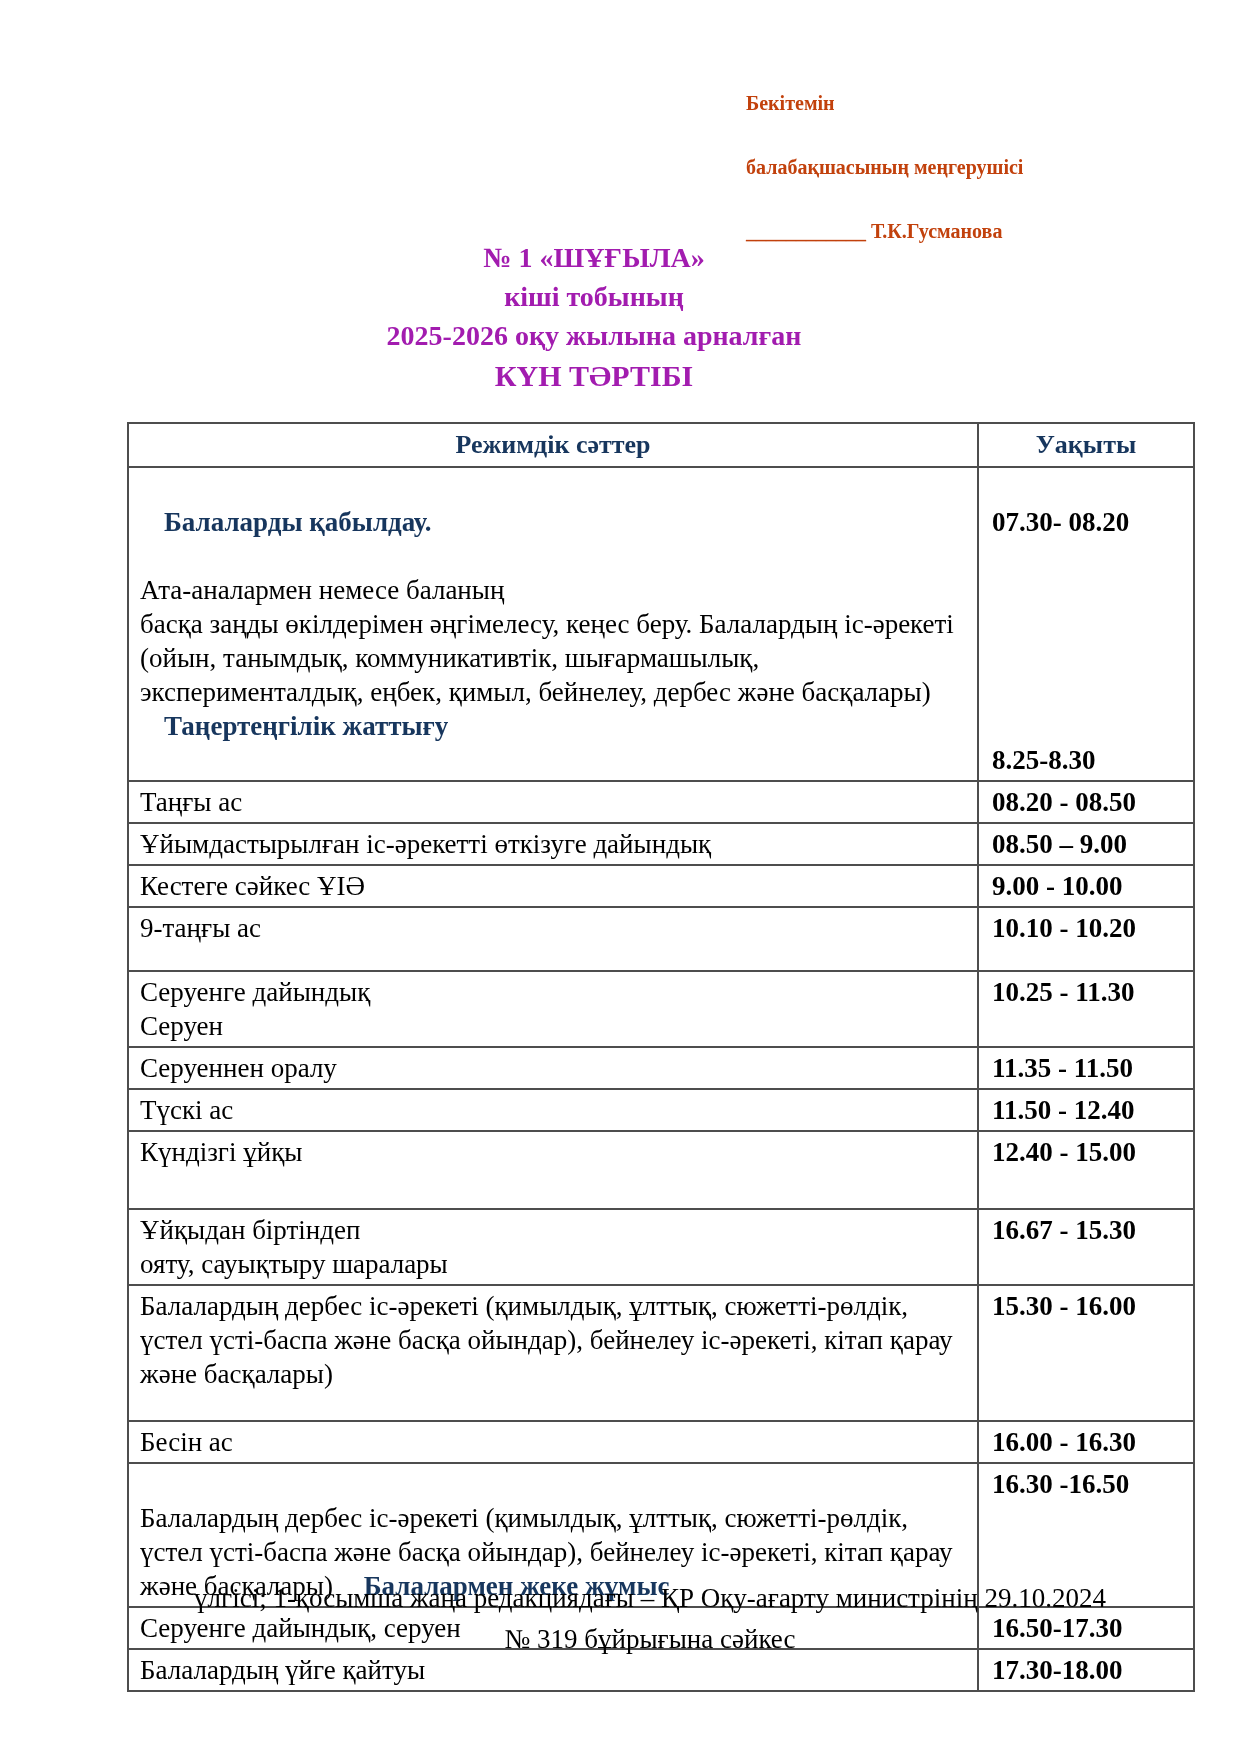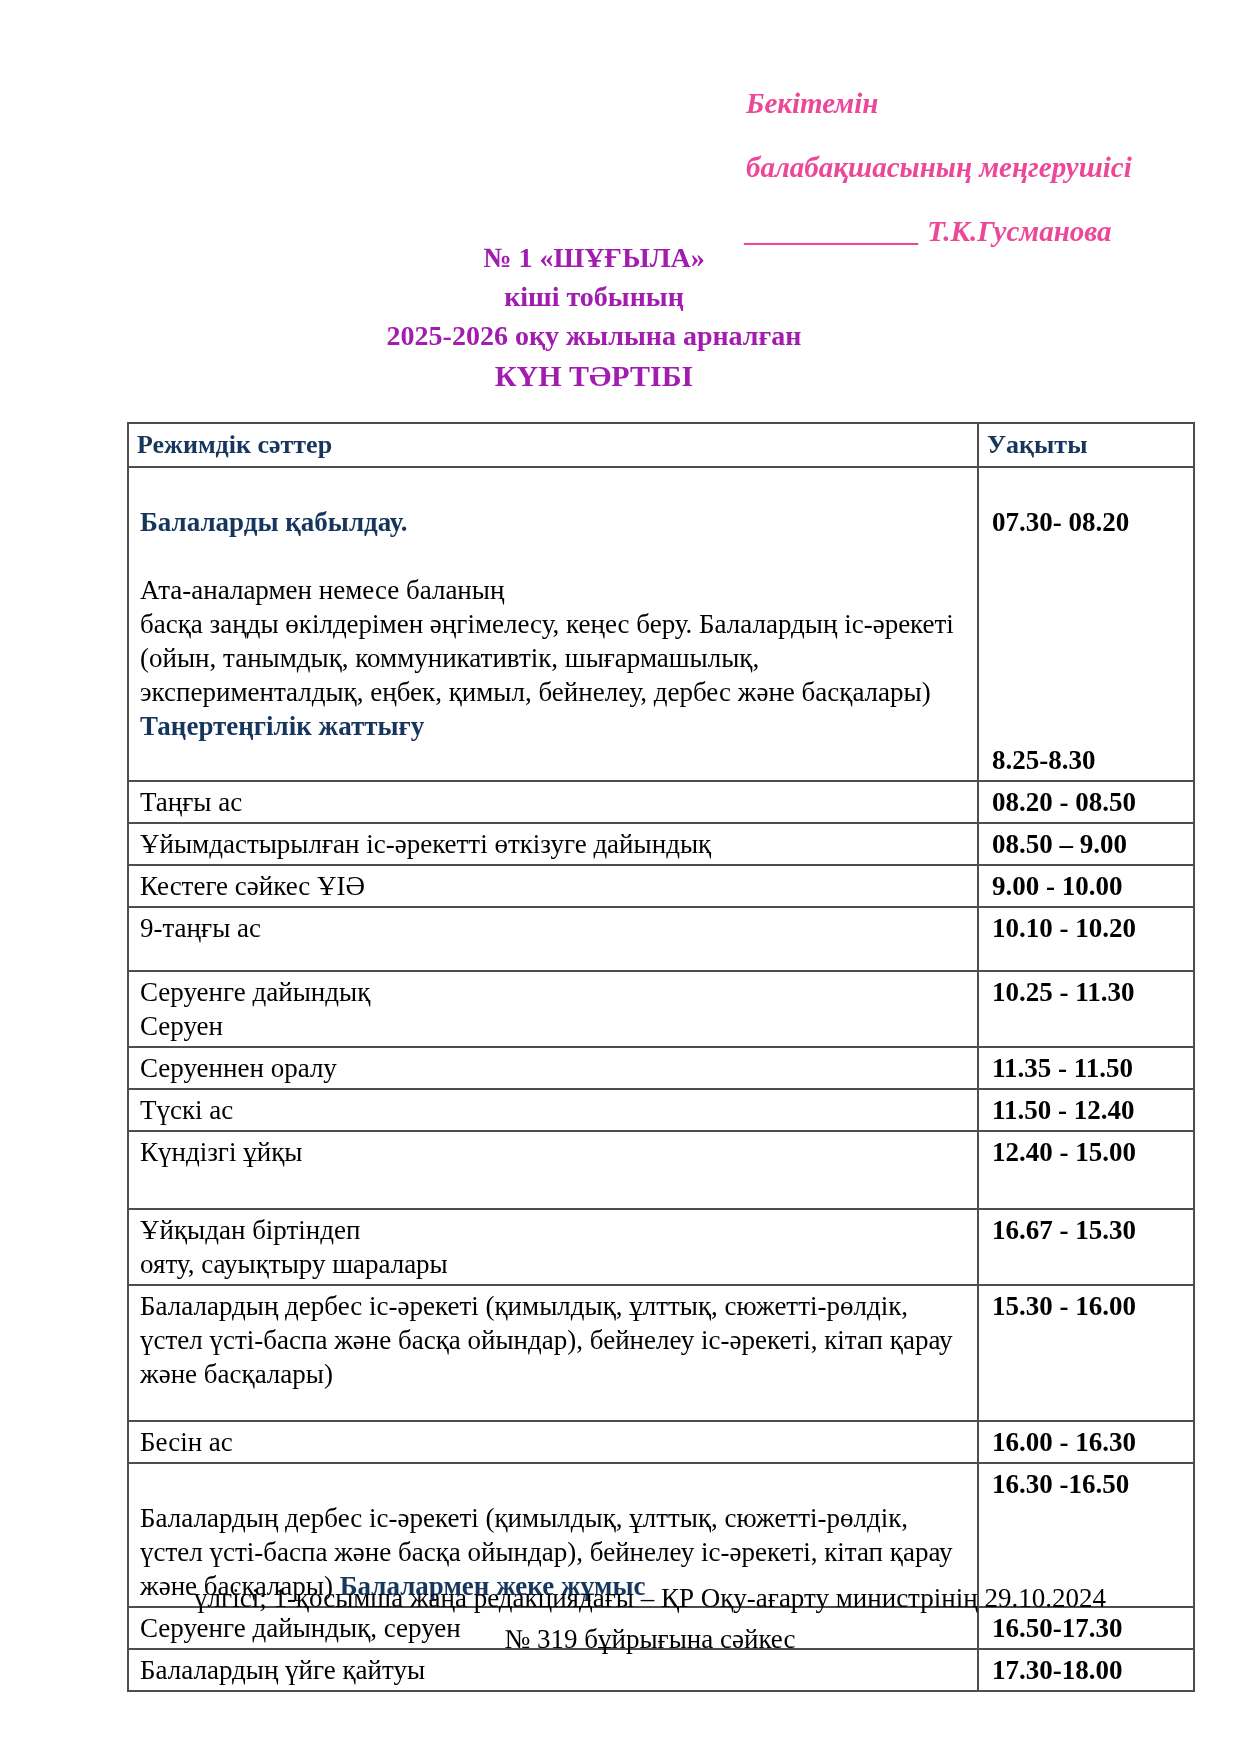--- a/index.html
+++ b/index.html
@@ -8,24 +8,23 @@
     background:#ffffff;
     font-family:"Liberation Serif","DejaVu Serif",serif;
     color:#000000;
     position:relative;
     overflow:hidden;
   }
 
   
   .approval {
     position:absolute; left:746px; top:55px;
-    font-size:29px; line-height:32px; font-weight:bold;
-    color:#ec4899;
+    font-size:20px; line-height:32px; font-weight:bold;
+    color:#c2410c;
     white-space:pre-line;
-    font-style:italic;
   }
 
   
   .titles {
     position:absolute; left:127px; top:238px; width:934px;
     text-align:center; font-weight:bold; color:#a21caf;
   }
   .titles .t-line { font-size:28px; line-height:39px; }
   .titles .t-main { font-size:30px; line-height:42px; }
 
@@ -38,37 +37,37 @@
   }
   table.schedule col.c-act  { width:850px; }
   table.schedule col.c-time { width:216px; }
   table.schedule th, table.schedule td {
     border:2px solid #4d4d4d;
     vertical-align:top;
   }
   table.schedule th {
     height:38px;
     font-size:26px; font-weight:bold; color:#17365D;
-    text-align:left; vertical-align:middle;
+    text-align:center; vertical-align:middle;
     padding:2px 8px;
   }
   td.act {
     padding:3px 8px 3px 11px;
     font-size:27px; line-height:34px;
     white-space:pre-line;
   }
   td.time {
     padding:3px 6px 0 13px;
     font-size:27px; line-height:34px;
     font-weight:bold;
     white-space:pre-line;
   }
   td.time.rel { position:relative; }
   .time-bottom { position:absolute; left:13px; bottom:3px; }
-  .bold-navy { font-weight:bold; color:#17365D; }
+  .bold-navy { font-weight:bold; color:#17365D;margin-left:24px; }
   tr.h-sm  td { height:56px; }
   tr.h-md  td { height:70px; }
   tr.h-lg  td { height:128px; }
   tr.h-xl  td { height:100px; }
 
   
   .footer-note {
     position:absolute; left:140px; top:1578px; width:1020px;
     font-size:27px; line-height:41px;
     white-space:pre-line;

